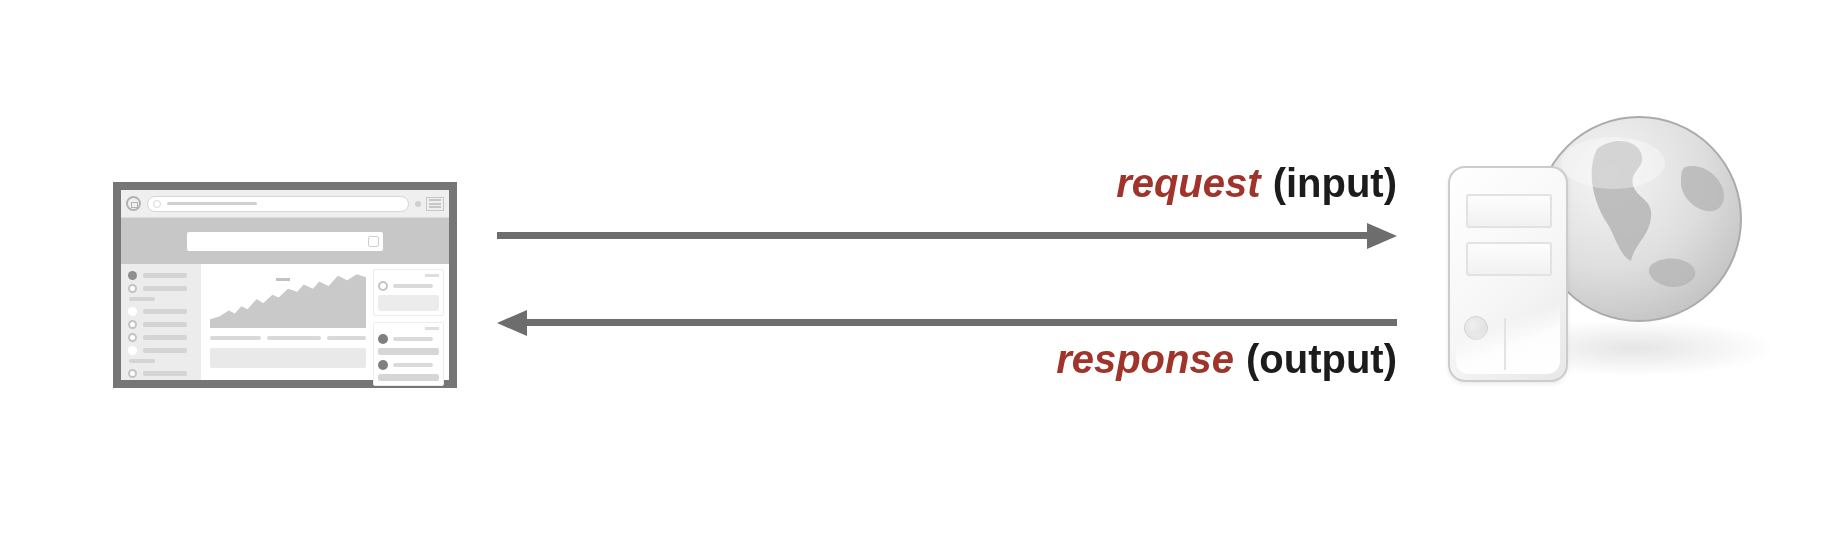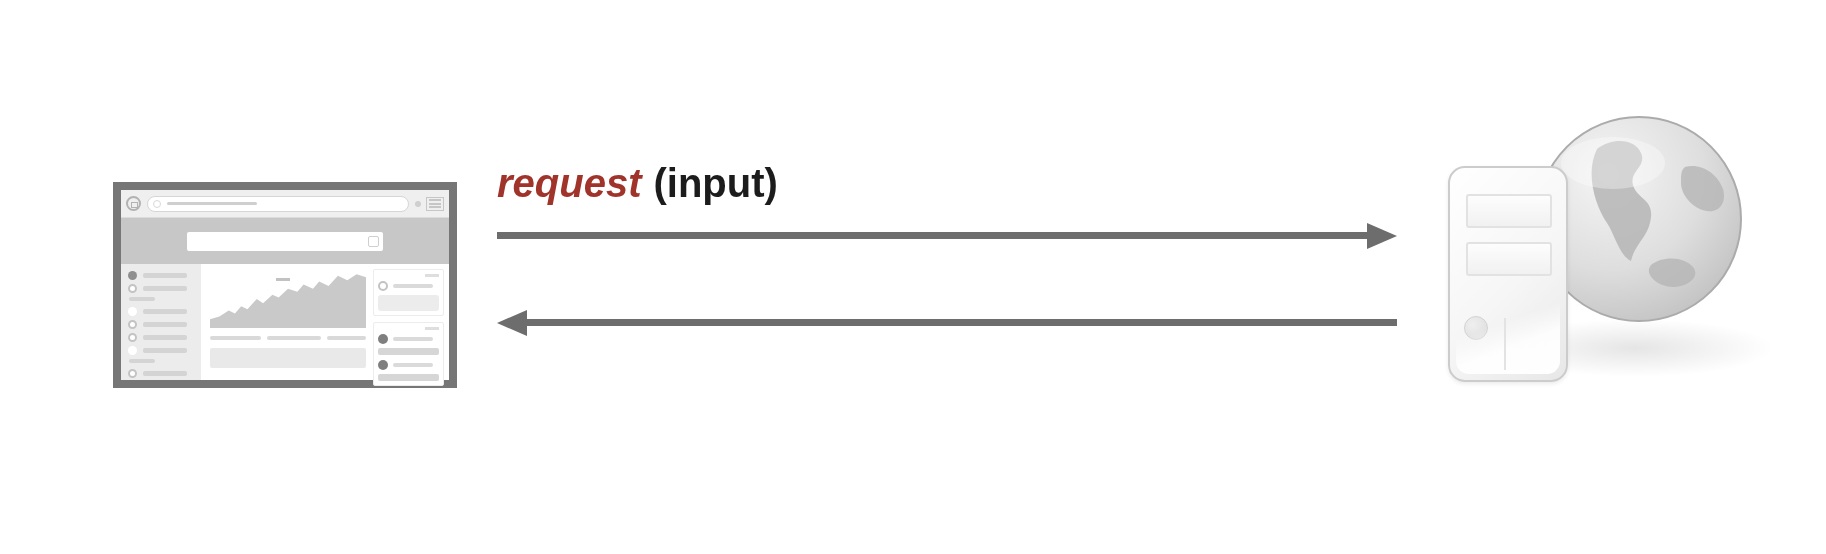--- a/index.html
+++ b/index.html
@@ -3,21 +3,21 @@
 <meta charset="utf-8">
 <style>
   html,body{margin:0;padding:0;background:#ffffff;}
   .canvas{
     position:relative;width:1826px;height:554px;background:#ffffff;overflow:hidden;
     font-family:"Liberation Sans","DejaVu Sans",sans-serif;
   }
 
   
   .flow-label{
-    position:absolute;left:497px;width:900px;text-align:left;
+    position:absolute;left:497px;width:900px;text-align:right;
     font-size:40px;line-height:1.15;font-weight:700;color:var(--annotation-black,#1c1c1c);
     white-space:nowrap;
   }
   .flow-label .keyword{font-style:italic;color:var(--keyword-red,#a0332a);}
   .flow-label .annotation{margin-left:12px;}
   #request-label{top:160px;}
   #response-label{top:336px;}
 
   
   .arrow{position:absolute;left:497px;width:900px;height:27px;display:flex;align-items:center;}
@@ -208,20 +208,23 @@
     <span class="keyword">request</span><span class="annotation">(input)</span>
   </div>
   <div class="arrow" id="request-arrow">
     <span class="shaft"></span>
     <span class="head-right"></span>
   </div>
 
   <div class="arrow" id="response-arrow">
     <span class="head-left"></span>
     <span class="shaft"></span>
+  </div>
+  <div class="flow-label" id="response-label">
+    <span class="keyword">response</span><span class="annotation">(output)</span>
   </div>
 
   <div class="server-node">
     <div class="server-shadow"></div>
     <svg class="globe" viewBox="0 0 208 208">
       <defs>
         <radialGradient id="globeGrad" cx="0.35" cy="0.28" r="0.85">
           <stop offset="0" stop-color="#f5f5f5"></stop>
           <stop offset="0.55" stop-color="#dedede"></stop>
           <stop offset="1" stop-color="#bdbdbd"></stop>

